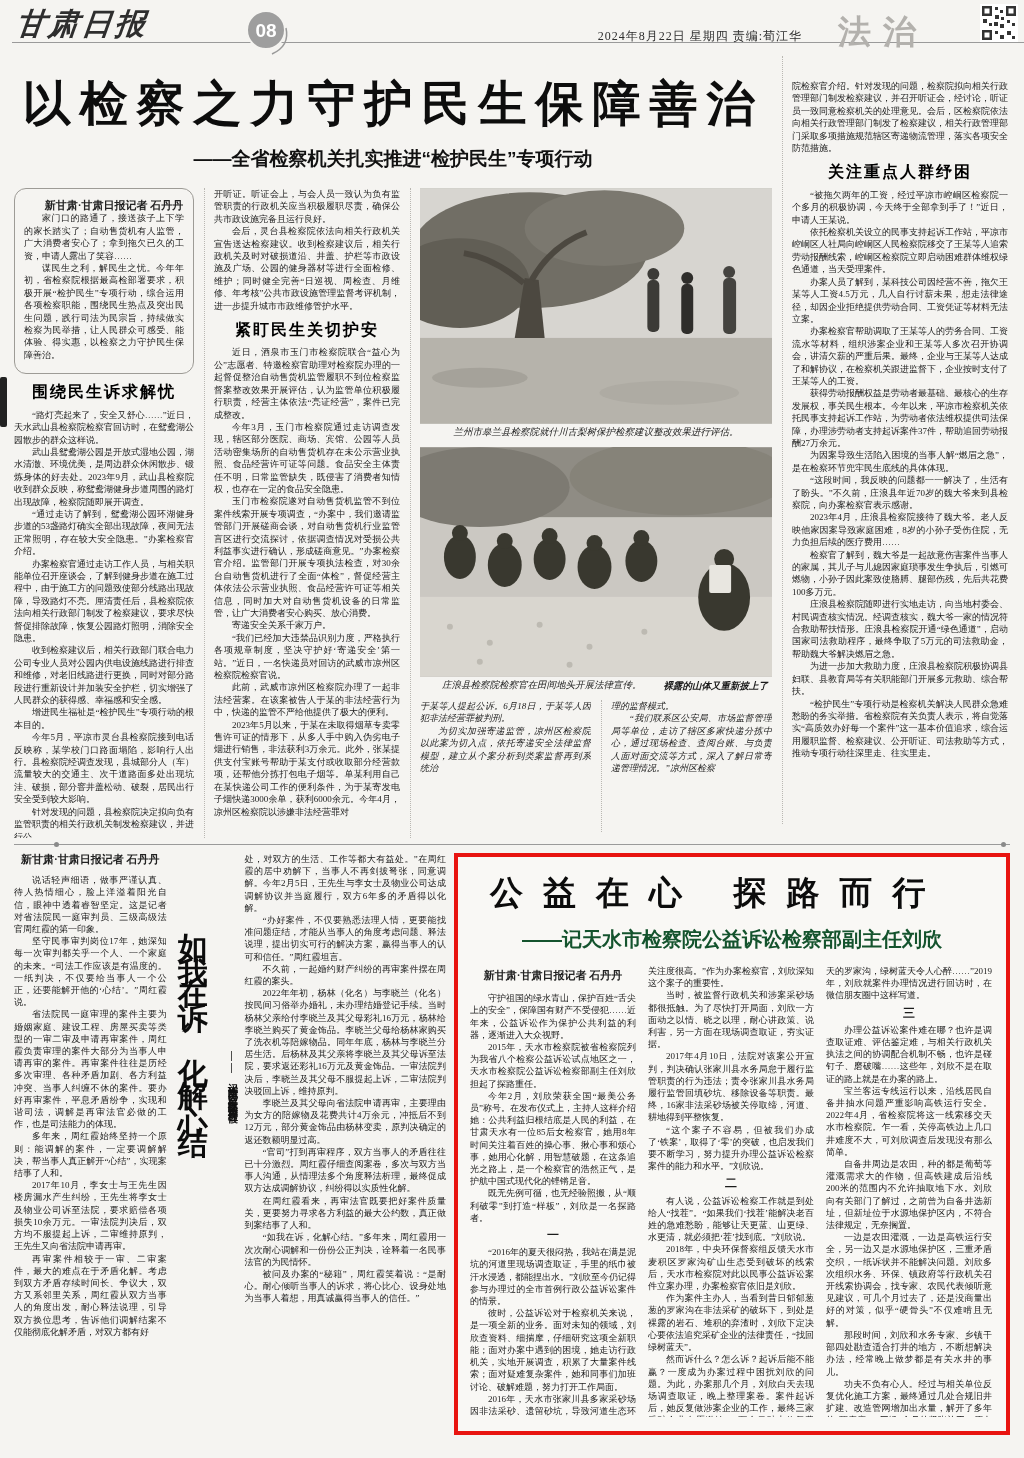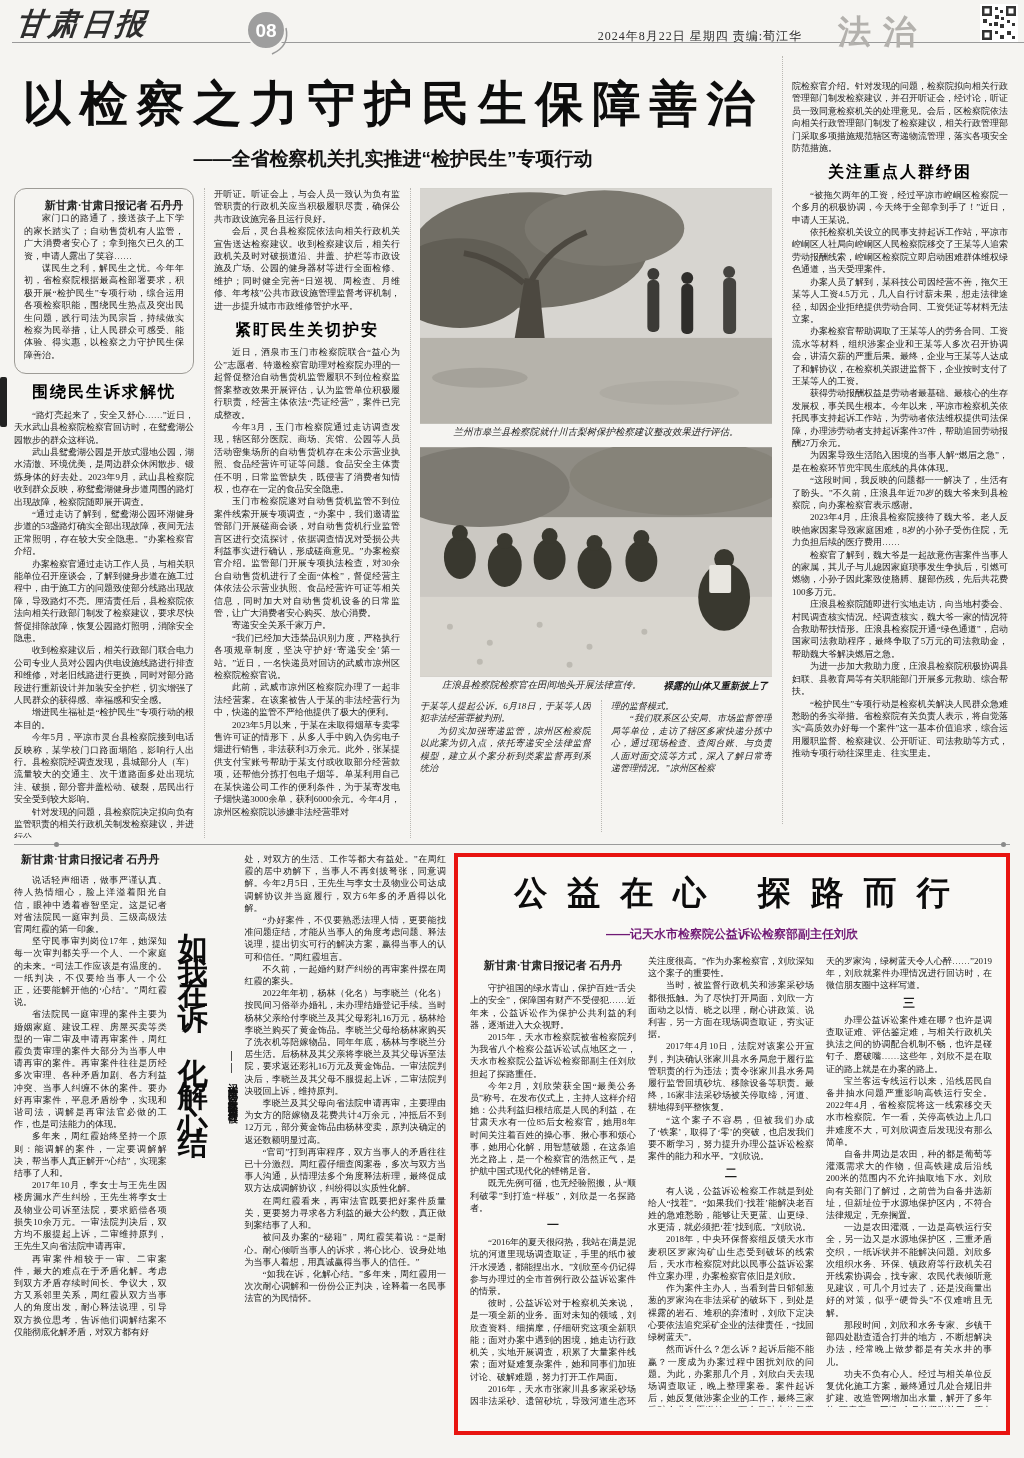--- a/index.html
+++ b/index.html
@@ -86,27 +86,27 @@
   .jsub {
     position:absolute; right:0; top:198px;
     writing-mode:vertical-rl; font-weight:bold; font-size:10px; letter-spacing:2px; color:#111; white-space:nowrap;
   }
 
   .feature {
     flex:1; border:4px solid #e81410; background:#f9f8f5;
     padding:8px 12px 6px; overflow:hidden;
   }
   .ftitle {
-    text-align:center; font-family:"DejaVu Serif", serif; font-weight:bold;
+    text-align:left; font-family:"DejaVu Serif", serif; font-weight:bold;
     font-size:33px; letter-spacing:20px; text-indent:20px; white-space:nowrap;
     color:#0c0c0c; margin:6px 0 10px;
   }
   .fsub {
     text-align:center; font-family:"Liberation Sans", sans-serif;
-    font-weight:bold; font-size:12px; margin-bottom:12px; color:#701a75;
+    font-weight:bold; font-size:20px; margin-bottom:12px; color:#14532d;
   }
   .fcols { display:flex; gap:12px; height:452px; overflow:hidden; }
   .fcol { width:166px; font-size:9px; line-height:12.2px; text-align:justify; overflow:hidden; }
   .fdivider { text-align:center; font-weight:bold; font-size:12px; margin:5px 0; text-indent:0 !important; }
   .fdivider::before { content:""; }
 
   .artifact { position:absolute; left:0; top:377px; width:7px; height:50px; background:#222; border-radius:2px; }
 </style>
 </head>
 <body>
@@ -316,22 +316,22 @@
       </div>
       <div class="jcol jcol2">
         <div class="list cont-first">
             <p>处，对双方的生活、工作等都大有益处。”在周红霞的居中劝解下，当事人不再剑拔弩张，同意调解。今年2月5日，王先生与李女士及物业公司达成调解协议并当庭履行，双方6年多的矛盾得以化解。</p>
             <p>“办好案件，不仅要熟悉法理人情，更要能找准问题症结，才能从当事人的角度考虑问题、释法说理，提出切实可行的解决方案，赢得当事人的认可和信任。”周红霞坦言。</p>
             <p>不久前，一起婚约财产纠纷的再审案件摆在周红霞的案头。</p>
             <p>2022年年初，杨林（化名）与李晓兰（化名）按民间习俗举办婚礼，未办理结婚登记手续。当时杨林父亲给付李晓兰及其父母彩礼16万元，杨林给李晓兰购买了黄金饰品。李晓兰父母给杨林家购买了洗衣机等陪嫁物品。同年年底，杨林与李晓兰分居生活。后杨林及其父亲将李晓兰及其父母诉至法院，要求返还彩礼16万元及黄金饰品。一审法院判决后，李晓兰及其父母不服提起上诉，二审法院判决驳回上诉，维持原判。</p>
             <p>李晓兰及其父母向省法院申请再审，主要理由为女方的陪嫁物及花费共计4万余元，冲抵后不到12万元，部分黄金饰品由杨林变卖，原判决确定的返还数额明显过高。</p>
             <p>“官司”打到再审程序，双方当事人的矛盾往往已十分激烈。周红霞仔细查阅案卷，多次与双方当事人沟通，从情理法多个角度释法析理，最终促成双方达成调解协议，纠纷得以实质性化解。</p>
             <p>在周红霞看来，再审法官既要把好案件质量关，更要努力寻求各方利益的最大公约数，真正做到案结事了人和。</p>
+            <p>“如我在诉，化解心结。”多年来，周红霞用一次次耐心调解和一份份公正判决，诠释着一名民事法官的为民情怀。</p>
             <p>被问及办案的“秘籍”，周红霞笑着说：“是耐心。耐心倾听当事人的诉求，将心比心、设身处地为当事人着想，用真诚赢得当事人的信任。”</p>
-            <p>“如我在诉，化解心结。”多年来，周红霞用一次次耐心调解和一份份公正判决，诠释着一名民事法官的为民情怀。</p>
           </div>
       </div>
     </div>
 
     <div class="feature">
       <div class="ftitle">公益在心 探路而行</div>
       <div class="fsub">——记天水市检察院公益诉讼检察部副主任刘欣</div>
       <div class="fcols">
         <div class="fcol">
           <p class="byline" style="text-indent:0; margin:4px 0 10px"><b>新甘肃·甘肃日报记者 石丹丹</b></p>

